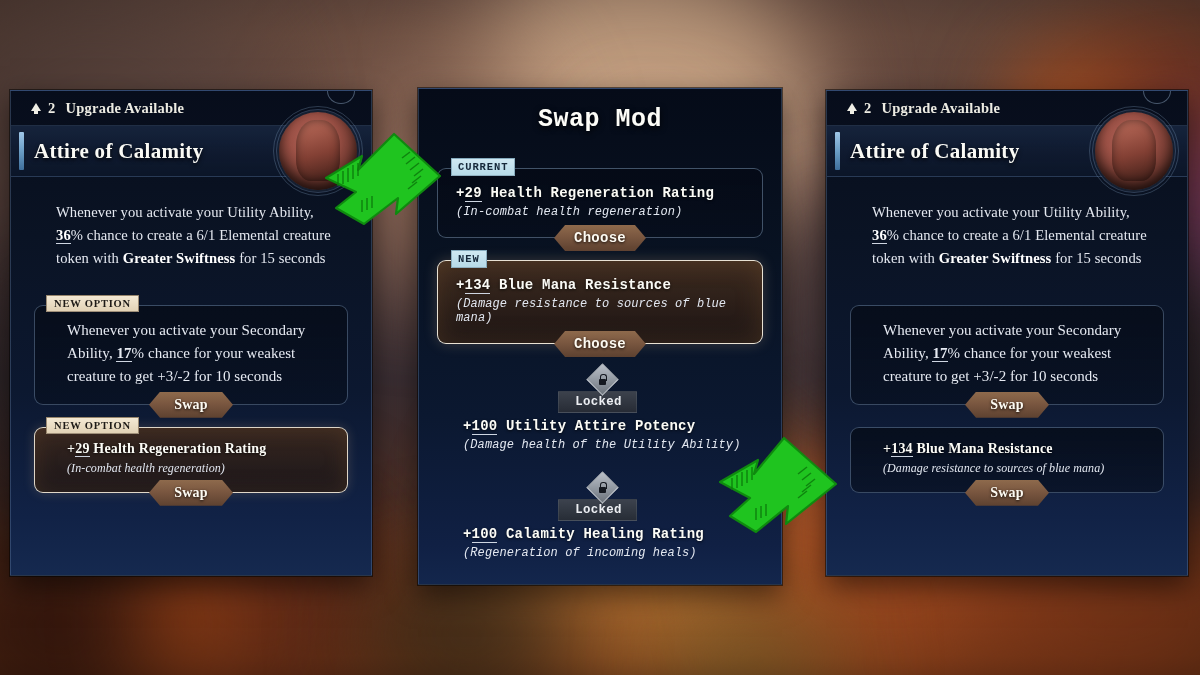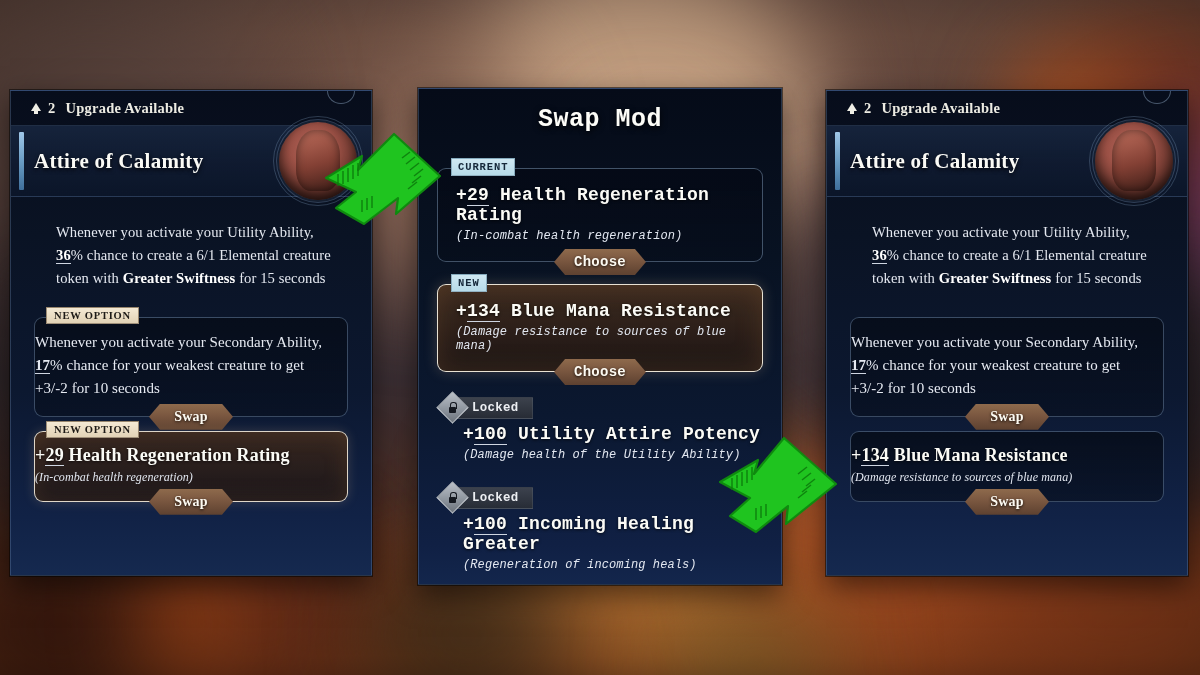--- a/index.html
+++ b/index.html
@@ -85,21 +85,21 @@
     border-bottom:8px solid #f0efe6;
   }
   .upg-arrow::after {
     content:""; position:absolute; left:-2px; top:7px;
     width:4px; height:4px; background:#f0efe6;
   }
   .upg-count { margin-right:3px; }
 
   
   .title-band {
-    position:relative; height:72px;
+    position:relative; height:52px;
     background:linear-gradient(180deg,rgba(30,48,78,.62) 0%,rgba(20,34,60,.55) 55%,rgba(14,26,48,.5) 100%);
     border-top:1px solid rgba(120,150,190,.20);
     border-bottom:1px solid rgba(120,150,190,.20);
     display:flex; align-items:center;
   }
   .title-accent {
     position:absolute; left:8px; top:6px; bottom:6px; width:5px;
     background:linear-gradient(180deg,#9fc7e8,#6b9ec6 50%,#3f6f9b);
     border-radius:1px;
   }
@@ -129,36 +129,36 @@
   .desc {
     padding:24px 30px 0 45px; color:#e4e8f0;
     font-size:14.6px; line-height:1.56; letter-spacing:.1px;
   }
   .desc b { color:#ffffff; font-weight:bold; }
   .uline { border-bottom:1.6px solid #cfd6e2; padding-bottom:0px; }
 
   
   .opts { padding:14px 23px 0 23px; }
   .opt-card {
-    position:relative; margin-top:14px;
+    position:relative; margin-top:22px;
     border:1px solid rgba(128,158,192,.42);
     border-radius:9px;
     background:linear-gradient(180deg,rgba(6,12,24,.82),rgba(8,16,32,.68));
-    padding:13px 16px 16px 0;
+    padding:13px 16px 16px 32px;
   }
   .opt-card.highlight {
     border:1.6px solid rgba(248,240,224,.88);
     background:linear-gradient(180deg,rgba(60,40,28,.88),rgba(44,29,21,.82) 60%,rgba(30,20,16,.8));
     box-shadow:0 0 12px rgba(230,190,140,.20), inset 0 0 22px rgba(120,80,46,.30);
   }
   .opt-text {
     color:#e6eaf2; font-size:15px; line-height:1.52; letter-spacing:.05px;
   }
   .stat-line {
-    color:#fbfbf6; font-size:18px; font-weight:bold; letter-spacing:.2px;
+    color:#fbfbf6; font-size:14px; font-weight:bold; letter-spacing:.2px;
     text-shadow:0 1px 3px rgba(0,0,0,.7);
   }
   .stat-sub {
     color:#e2e7f0; font-size:12px; font-style:italic; margin-top:4px; letter-spacing:.1px;
   }
 
   
   .badge-new-option {
     position:absolute; left:11px; top:-11px;
     background:linear-gradient(180deg,#f4e9d4,#e2d3b6);
@@ -205,21 +205,21 @@
   .badge-tag {
     position:absolute; left:13px; top:-11px;
     background:linear-gradient(180deg,#cfe8f2,#b7dbe9);
     color:#16283a; font-size:10.5px; font-weight:bold;
     letter-spacing:.9px; padding:2px 6px;
     border:1px solid rgba(70,110,135,.45);
   }
 
   
   .locked-block { margin-top:24px; padding-left:4px; }
-  .locked-head { display:flex; align-items:center; gap:0; margin-bottom:5px; }
+  .locked-head { display:flex; align-items:center; gap:0; margin-bottom:5px;flex-direction:column; }
   .lock-diamond {
     width:23px; height:23px; transform:rotate(45deg);
     background:linear-gradient(135deg,#b9bfc7,#8f969f 55%,#6d747d);
     border:1px solid rgba(255,255,255,.25);
     display:flex; align-items:center; justify-content:center;
     flex:0 0 auto; position:relative; z-index:2;
   }
   .lock-glyph {
     transform:rotate(-45deg); width:9px; height:11px; position:relative;
   }
@@ -349,21 +349,21 @@
 
     <div class="locked-block">
       <div class="locked-head">
         <span class="lock-diamond">
             <span class="lock-glyph"></span>
           </span>
         <span class="locked-label">Locked</span>
       </div>
       <div class="locked-body">
         <div class="stat-line">
-          <span>+</span><span class="uline">100</span><span> Incoming Healing Greater</span>
+          <span>+</span><span class="uline">100</span><span> Calamity Healing Rating</span>
         </div>
         <div class="stat-sub">(Regeneration of incoming heals)</div>
       </div>
     </div>
 
   </div>
 </div>
 
 <div class="panel" id="panel-right">
   <div class="corner-arc"></div>

